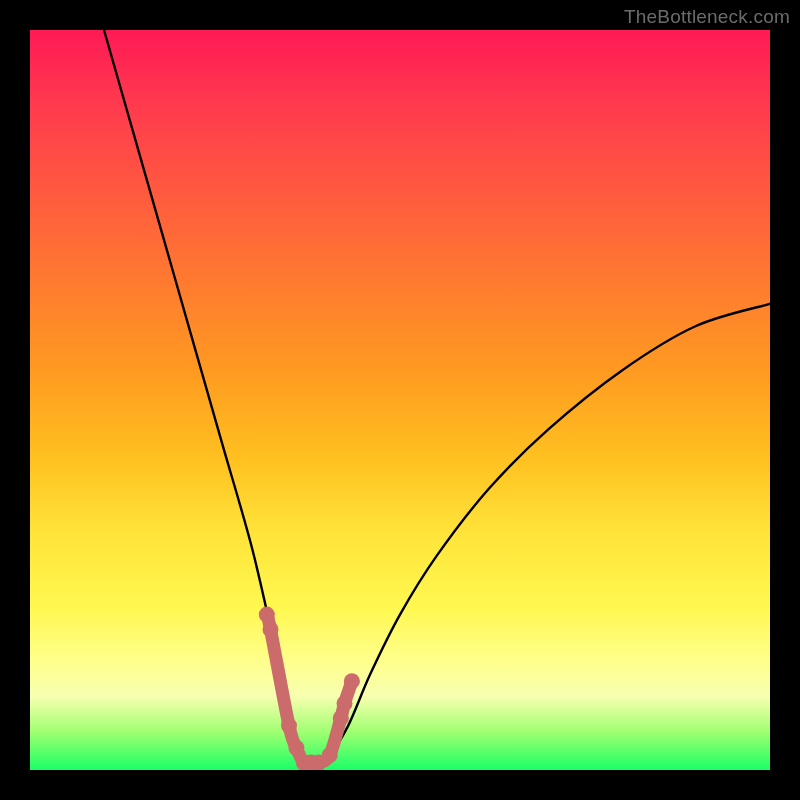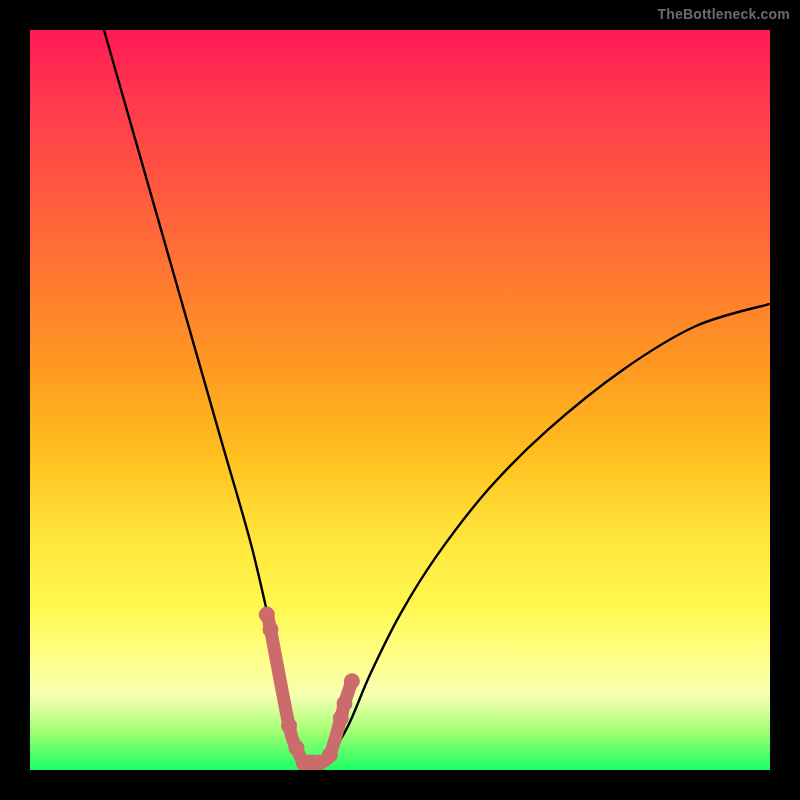--- a/index.html
+++ b/index.html
@@ -37,22 +37,22 @@
       #ffff8a 85%,
       #f8ffb0 90%,
       #9dff70 95%,
       #1aff66 100%);
   }
   .watermark {
     position: absolute;
     top: 6px;
     right: 10px;
     color: #6b6b6b;
-    font-size: 14px;
-    font-weight: 700;
+    font-size: 19px;
+    font-weight: 400;
     letter-spacing: 0.2px;
   }
   svg.curves {
     position: absolute;
     left: 0;
     top: 0;
   }
 </style>
 </head>
 <body>

